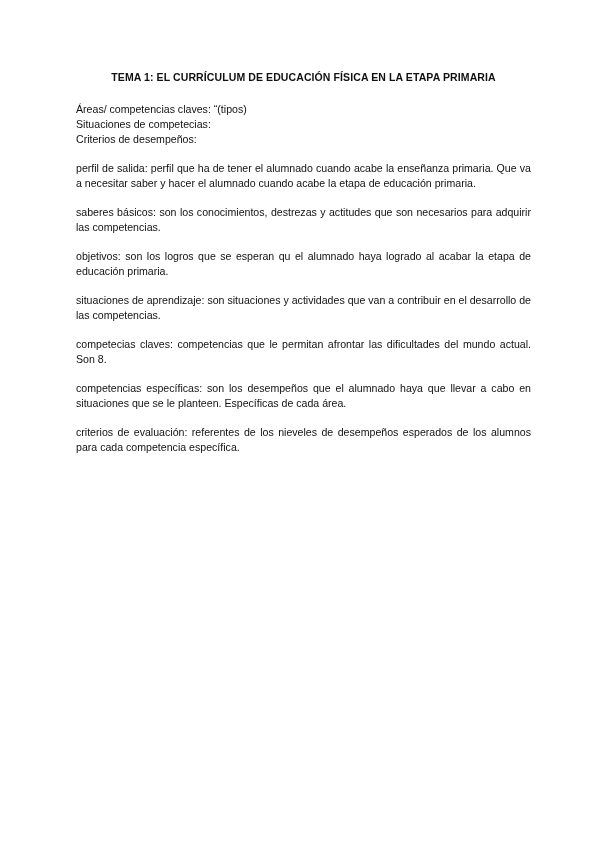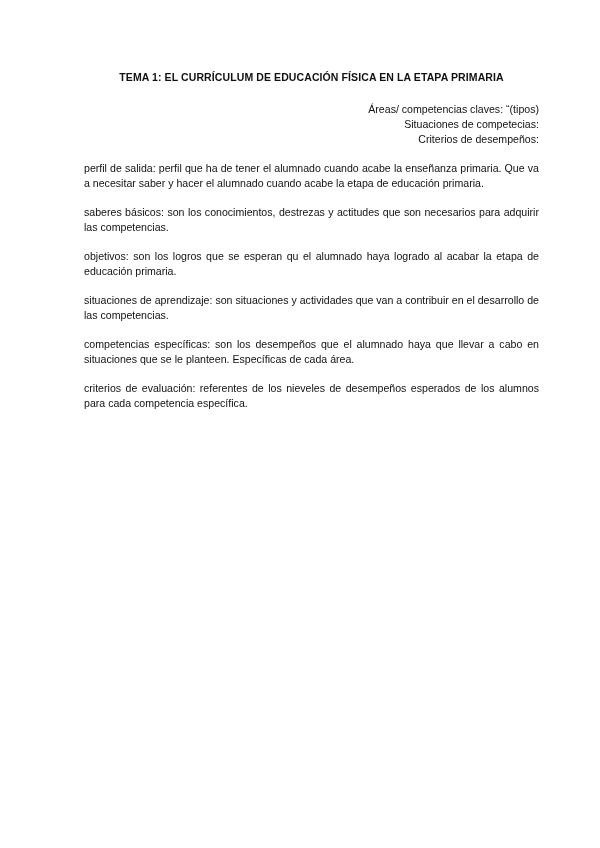--- a/index.html
+++ b/index.html
@@ -10,21 +10,21 @@
     body {
       width: 600px;
       height: 848px;
       position: relative;
       overflow: hidden;
       font-family: "Liberation Sans", sans-serif;
       color: #111111;
     }
     .page {
       position: absolute;
-      left: 84px;
+      left: 76px;
       top: 70px;
       width: 455px;
     }
     .title {
       font-family: "Liberation Sans", sans-serif;
       font-weight: bold;
       font-size: 10.5px;
       text-align: center;
       margin: 0 0 17px 0;
       line-height: 15px;
@@ -33,21 +33,20 @@
     .para {
       font-size: 10.6px;
       line-height: 15px;
       margin: 0 0 14px 0;
       text-align: justify;
     }
     .line {
       display: block;
       font-size: 10.6px;
       line-height: 15px;
-      text-align: right;
     }
     .block {
       margin: 0 0 14px 0;
     }
   </style>
 </head>
 <body>
 
 <div class="page">
   <p class="title">TEMA 1:  EL CURRÍCULUM DE EDUCACIÓN FÍSICA EN LA ETAPA  PRIMARIA</p>
@@ -56,15 +55,16 @@
   <div class="block">
     <span class="line">Áreas/ competencias claves: “(tipos)</span>
     <span class="line">Situaciones de competecias:</span>
     <span class="line">Criterios de desempeños:</span>
   </div>
 
   <p class="para">perfil de salida: perfil que ha de tener el alumnado cuando acabe la enseñanza primaria. Que va a necesitar saber y hacer el alumnado cuando acabe la etapa de educación primaria.</p>
   <p class="para">saberes básicos: son los conocimientos, destrezas y actitudes que son necesarios para adquirir las competencias.</p>
   <p class="para">objetivos: son los logros que se esperan qu el alumnado haya logrado al acabar la etapa de educación primaria.</p>
   <p class="para">situaciones de aprendizaje: son situaciones y actividades que van a contribuir en el desarrollo de las competencias.</p>
+  <p class="para">competecias claves: competencias que le permitan afrontar las dificultades del mundo actual. Son 8.</p>
   <p class="para">competencias específicas: son los desempeños que el alumnado haya que llevar a cabo en situaciones que se le planteen. Específicas de cada área.</p>
   <p class="para">criterios de evaluación: referentes de los nieveles de desempeños esperados de los alumnos para cada competencia específica.</p>
 </div>
 
 </body></html>

